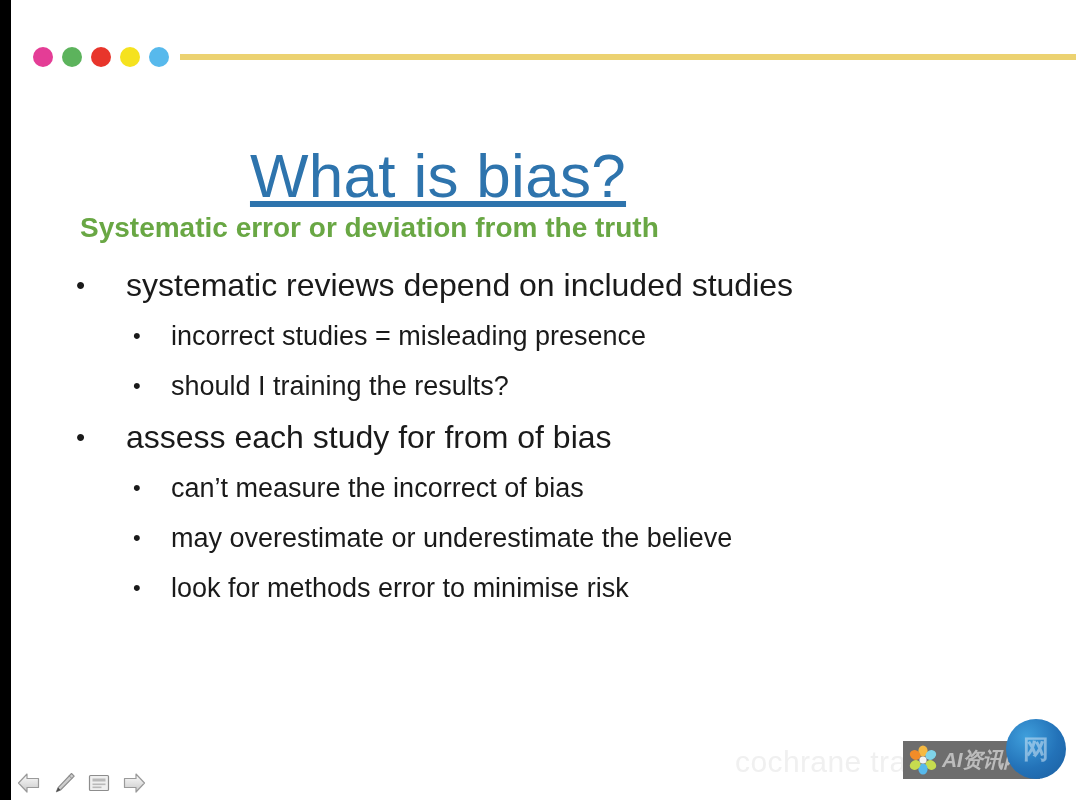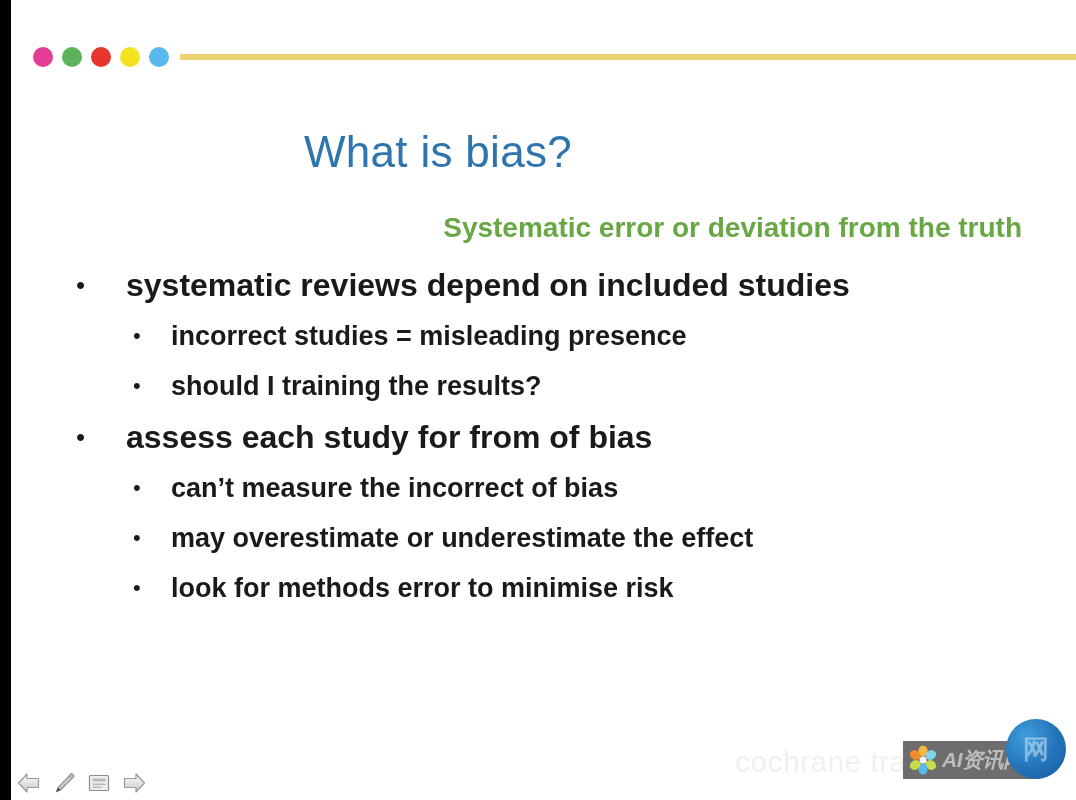--- a/index.html
+++ b/index.html
@@ -63,43 +63,43 @@
   }
 
   
   #slide-title {
     position: absolute;
     left: 0;
     top: 98px;
     width: 876px;
     text-align: center;
     font-family: "Liberation Sans", sans-serif;
-    font-size: 44px;
+    font-size: 62px;
     font-weight: 400;
     color: #2e74ad;
     letter-spacing: 0.3px;
     white-space: nowrap;
+    text-decoration: underline;
   }
 
   
   #slide-body {
     position: absolute;
     left: 62px;
     top: 214px;
     width: 960px;
   }
 
   #subhead {
     font-size: 28px;
     font-weight: bold;
     color: #69a744;
     line-height: 1.0;
     margin: 0 0 17px 18px;
     white-space: nowrap;
-    text-align: right;
   }
 
   ul.lvl {
     list-style: none;
     margin: 0;
     padding: 0;
   }
 
   li.bullet {
     position: relative;
@@ -108,21 +108,20 @@
   }
   li.bullet > .marker {
     position: absolute;
     left: 0;
     top: 0;
     line-height: inherit;
   }
   li.bullet > .btext {
     display: block;
     white-space: nowrap;
-    font-weight: bold;
   }
 
   
   li.lvl1 {
     font-size: 32px;
     line-height: 52px;
     padding-left: 50px;
     margin-left: 14px;
   }
   li.lvl1 > .marker { font-size: 26px; }
@@ -259,21 +258,21 @@
         <span class="marker">•</span>
         <span class="btext">assess each study for from of bias</span>
       </li>
       <ul class="sub-list">
         <li class="bullet lvl2">
           <span class="marker">•</span>
           <span class="btext">can’t measure the incorrect of bias</span>
         </li>
         <li class="bullet lvl2">
           <span class="marker">•</span>
-          <span class="btext">may overestimate or underestimate the effect</span>
+          <span class="btext">may overestimate or underestimate the believe</span>
         </li>
         <li class="bullet lvl2">
           <span class="marker">•</span>
           <span class="btext">look for methods error to minimise risk</span>
         </li>
       </ul>
 
     </ul>
   </div>
 

